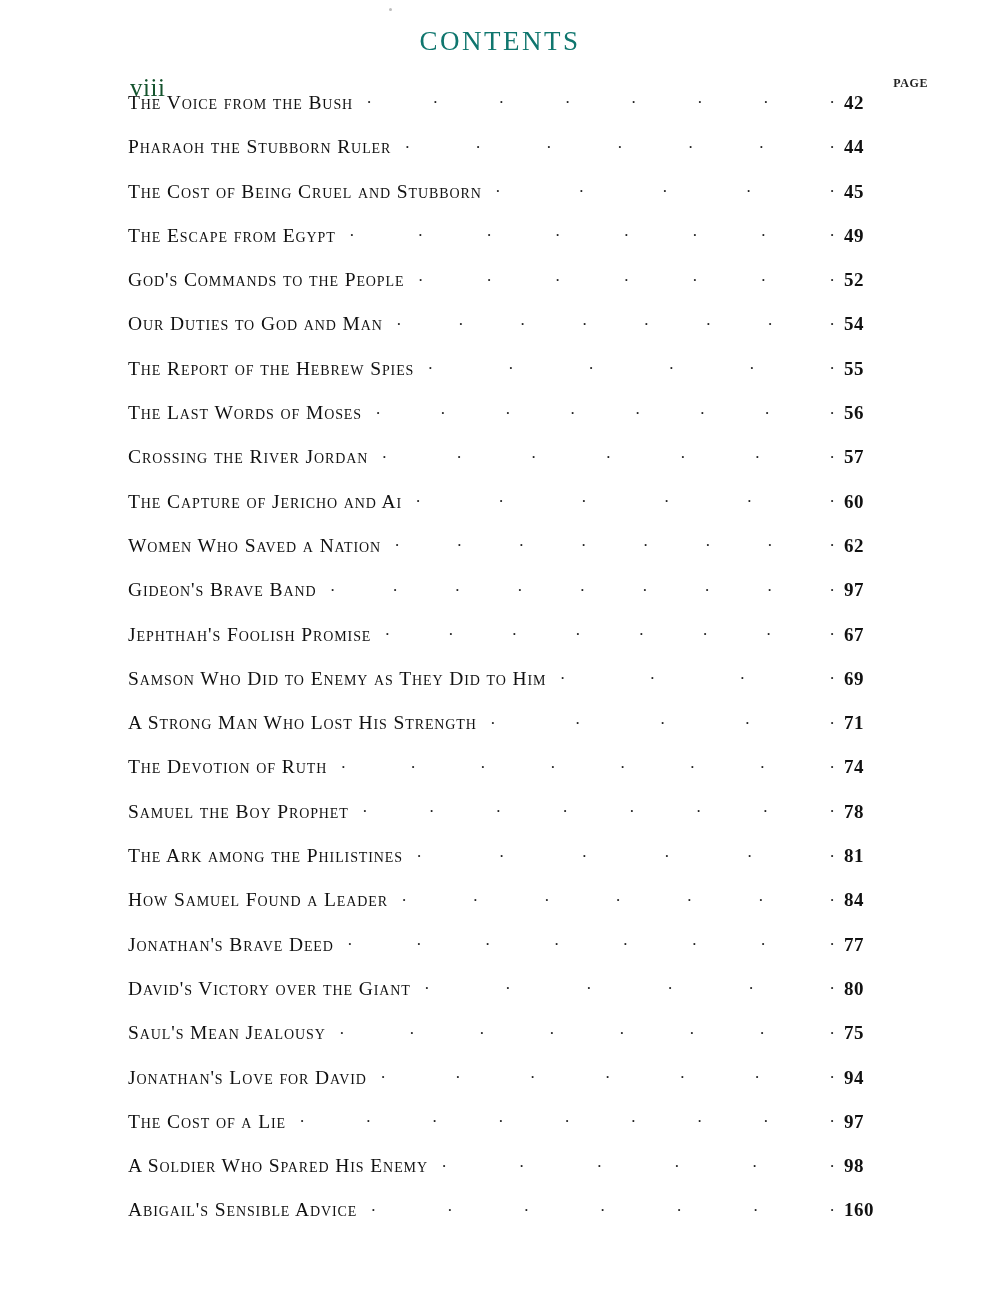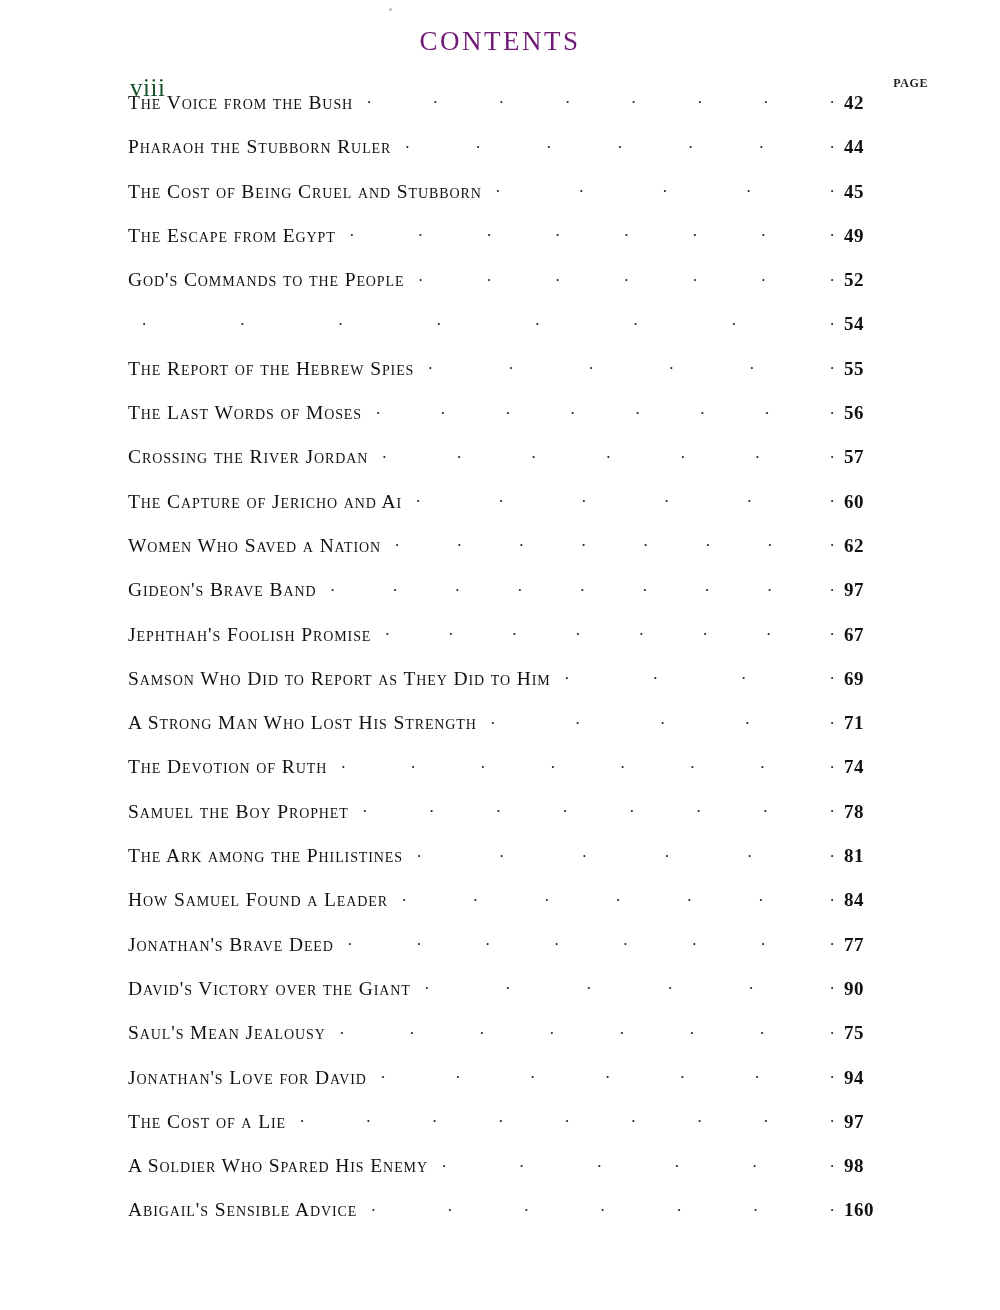--- a/index.html
+++ b/index.html
@@ -41,21 +41,21 @@
   }
   .contents-title {
     position: absolute;
     left: 0;
     top: 0;
     width: 1000px;
     text-align: center;
     font-size: 27px;
     letter-spacing: 2.5px;
     font-family: "Liberation Serif", serif;
-    color: #701a75;
+    color: #0f766e;
   }
   .page-col-label {
     position: absolute;
     right: 72px;
     top: 76px;
     font-size: 12px;
     letter-spacing: 0.6px;
     font-weight: bold;
     color: #222;
     font-family: "Liberation Serif", serif;
@@ -205,20 +205,21 @@
             <span>.</span>
             <span>.</span>
             <span>.</span>
             <span>.</span>
             <span>.</span>
           </span>
         </span>
         <span class="entry-page">52</span>
       </div>
       <div class="toc-row">
+        <span class="entry-title">Our Duties to God and Man</span>
         <span class="leader">
           <span class="dots">
             <span>.</span>
             <span>.</span>
             <span>.</span>
             <span>.</span>
             <span>.</span>
             <span>.</span>
             <span>.</span>
             <span>.</span>
@@ -328,21 +329,21 @@
             <span>.</span>
             <span>.</span>
             <span>.</span>
             <span>.</span>
             <span>.</span>
           </span>
         </span>
         <span class="entry-page">67</span>
       </div>
       <div class="toc-row">
-        <span class="entry-title">Samson Who Did to Report as They Did to Him</span>
+        <span class="entry-title">Samson Who Did to Enemy as They Did to Him</span>
         <span class="leader">
           <span class="dots">
             <span>.</span>
             <span>.</span>
             <span>.</span>
             <span>.</span>
           </span>
         </span>
         <span class="entry-page">69</span>
       </div>
@@ -441,21 +442,21 @@
         <span class="leader">
           <span class="dots">
             <span>.</span>
             <span>.</span>
             <span>.</span>
             <span>.</span>
             <span>.</span>
             <span>.</span>
           </span>
         </span>
-        <span class="entry-page">90</span>
+        <span class="entry-page">80</span>
       </div>
       <div class="toc-row">
         <span class="entry-title">Saul's Mean Jealousy</span>
         <span class="leader">
           <span class="dots">
             <span>.</span>
             <span>.</span>
             <span>.</span>
             <span>.</span>
             <span>.</span>

